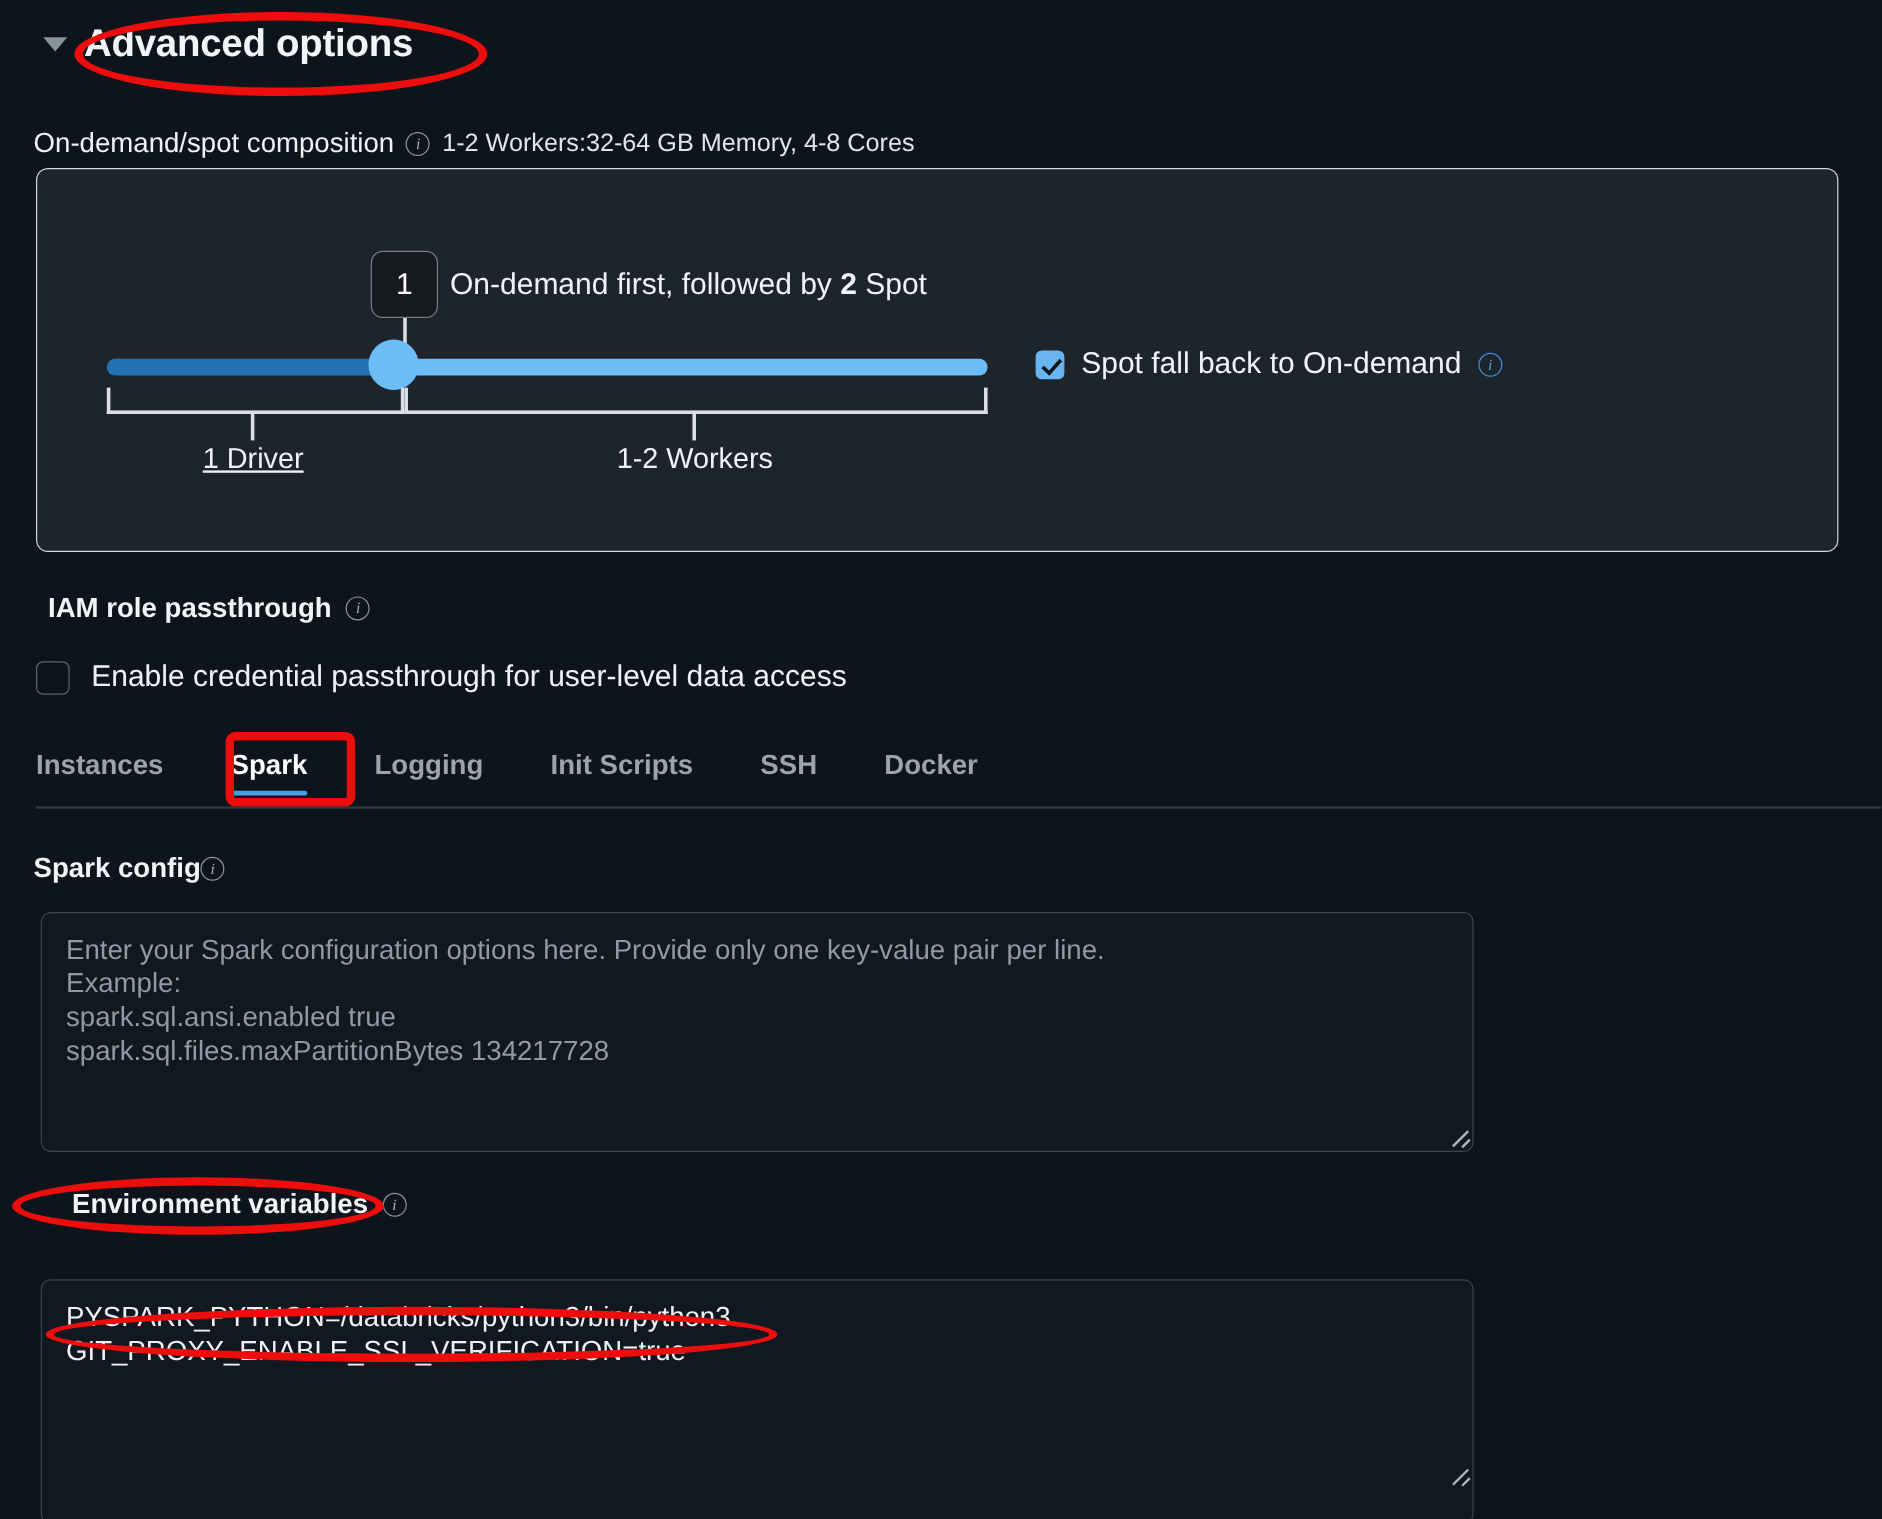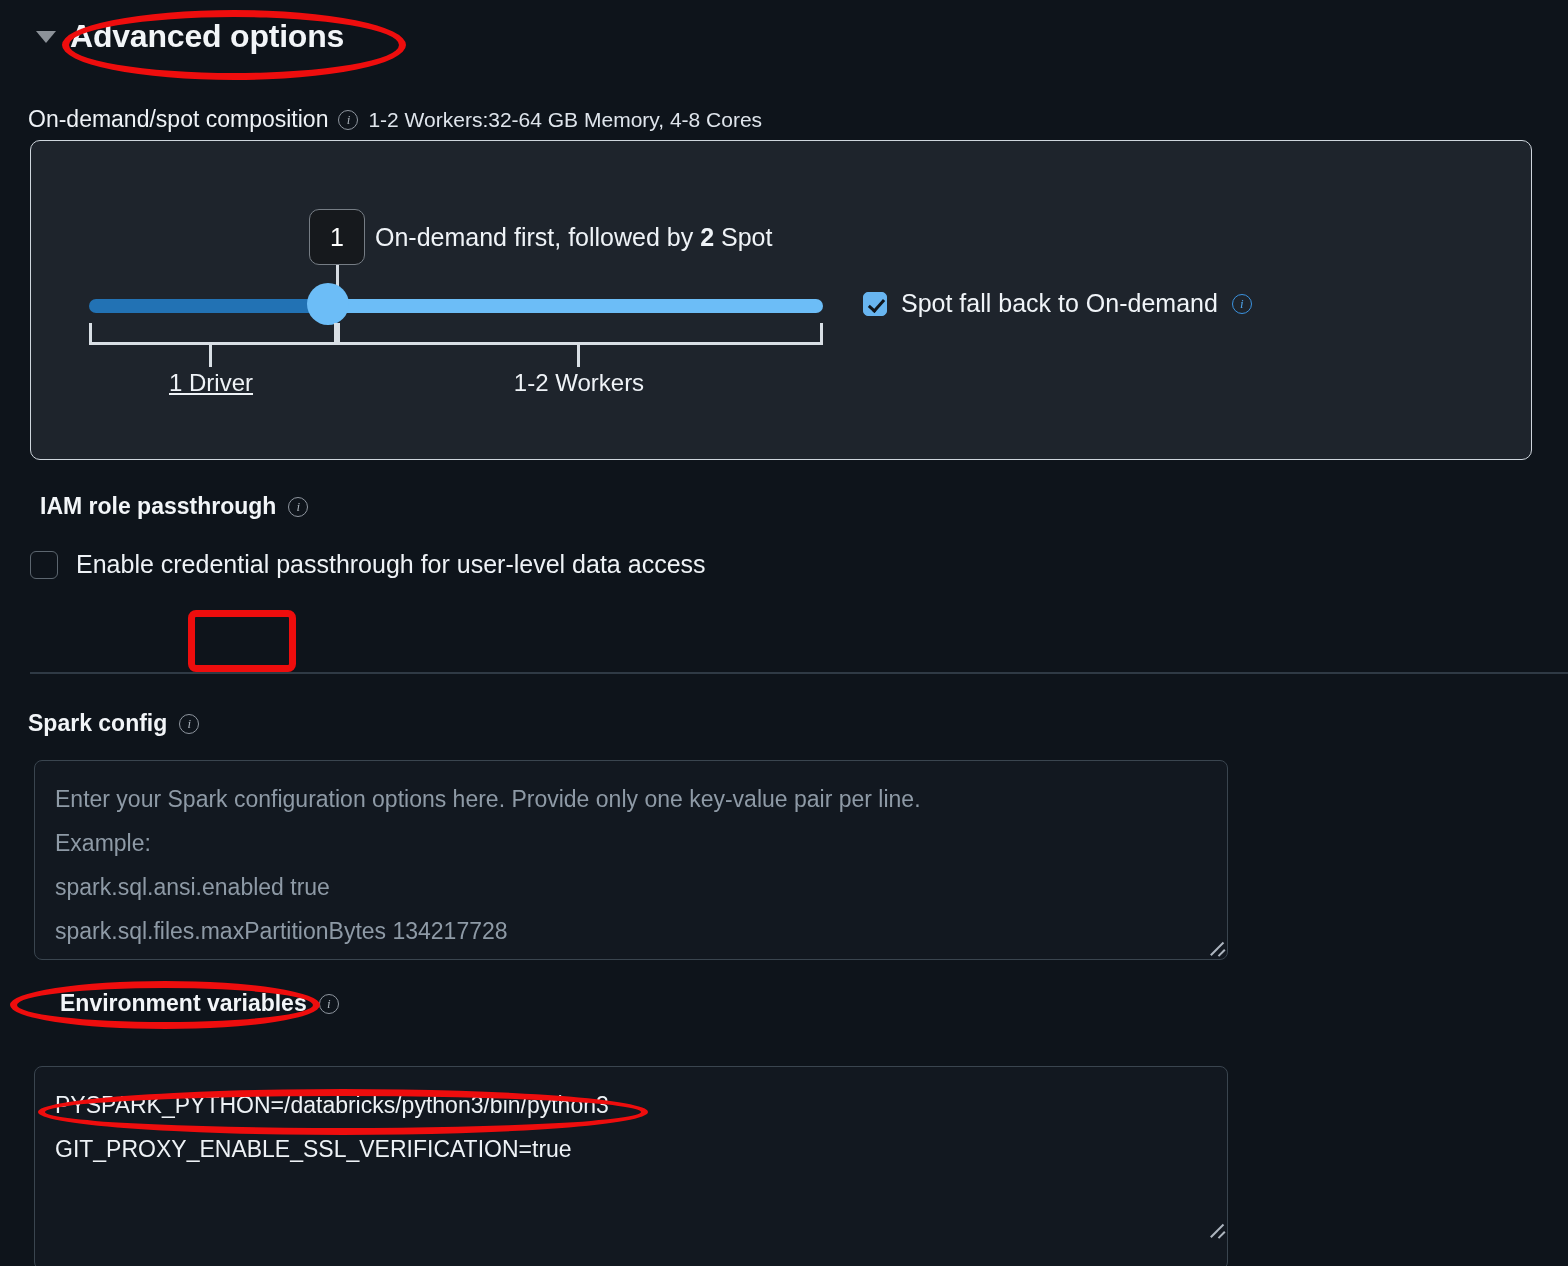--- a/index.html
+++ b/index.html
@@ -278,32 +278,32 @@
     background: #2f3a45;
   }
 
   
   .sc-head {
     position: absolute;
     left: 28px;
     top: 710px;
     display: flex;
     align-items: center;
-    gap: 12px;
+    gap: 0;
   }
   .sc-title { font-size: 23px; font-weight: 700; color: #f2f5f8; }
 
   .ta {
     position: absolute;
     background: #121820;
     border: 1.5px solid #3a454f;
     border-radius: 8px;
     padding: 16px 20px;
     font-size: 23px;
-    line-height: 44px;
+    line-height: 28px;
     white-space: pre;
     overflow: hidden;
   }
   .ta-spark {
     left: 34px;
     top: 760px;
     width: 1194px;
     height: 200px;
     color: #8e9aa6;
   }
@@ -390,20 +390,28 @@
   <div class="iam-head">
     <span class="iam-title">IAM role passthrough</span>
     <span class="info">i</span>
   </div>
 
   <div class="iam-cb-row">
     <span class="cb cb-off"></span>
     <span class="iam-cb-lbl">Enable credential passthrough for user-level data access</span>
   </div>
 
+  <div class="tabs">
+    <div class="tab"><span>Instances</span></div>
+    <div class="tab active"><span>Spark</span></div>
+    <div class="tab"><span>Logging</span></div>
+    <div class="tab"><span>Init Scripts</span></div>
+    <div class="tab"><span>SSH</span></div>
+    <div class="tab"><span>Docker</span></div>
+  </div>
   <div class="tabs-divider"></div>
 
   <div class="sc-head">
     <span class="sc-title">Spark config</span>
     <span class="info">i</span>
   </div>
   <div class="ta ta-spark">Enter your Spark configuration options here. Provide only one key-value pair per line.
 Example:
 spark.sql.ansi.enabled true
 spark.sql.files.maxPartitionBytes 134217728</div>

